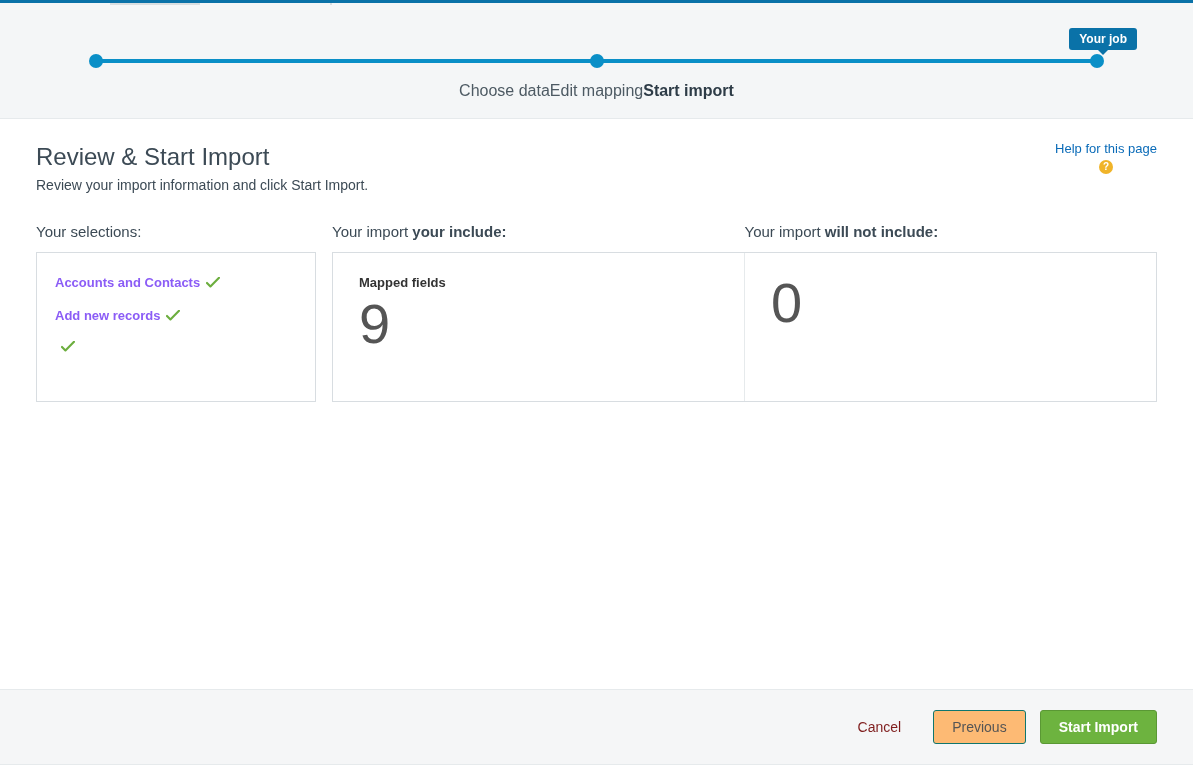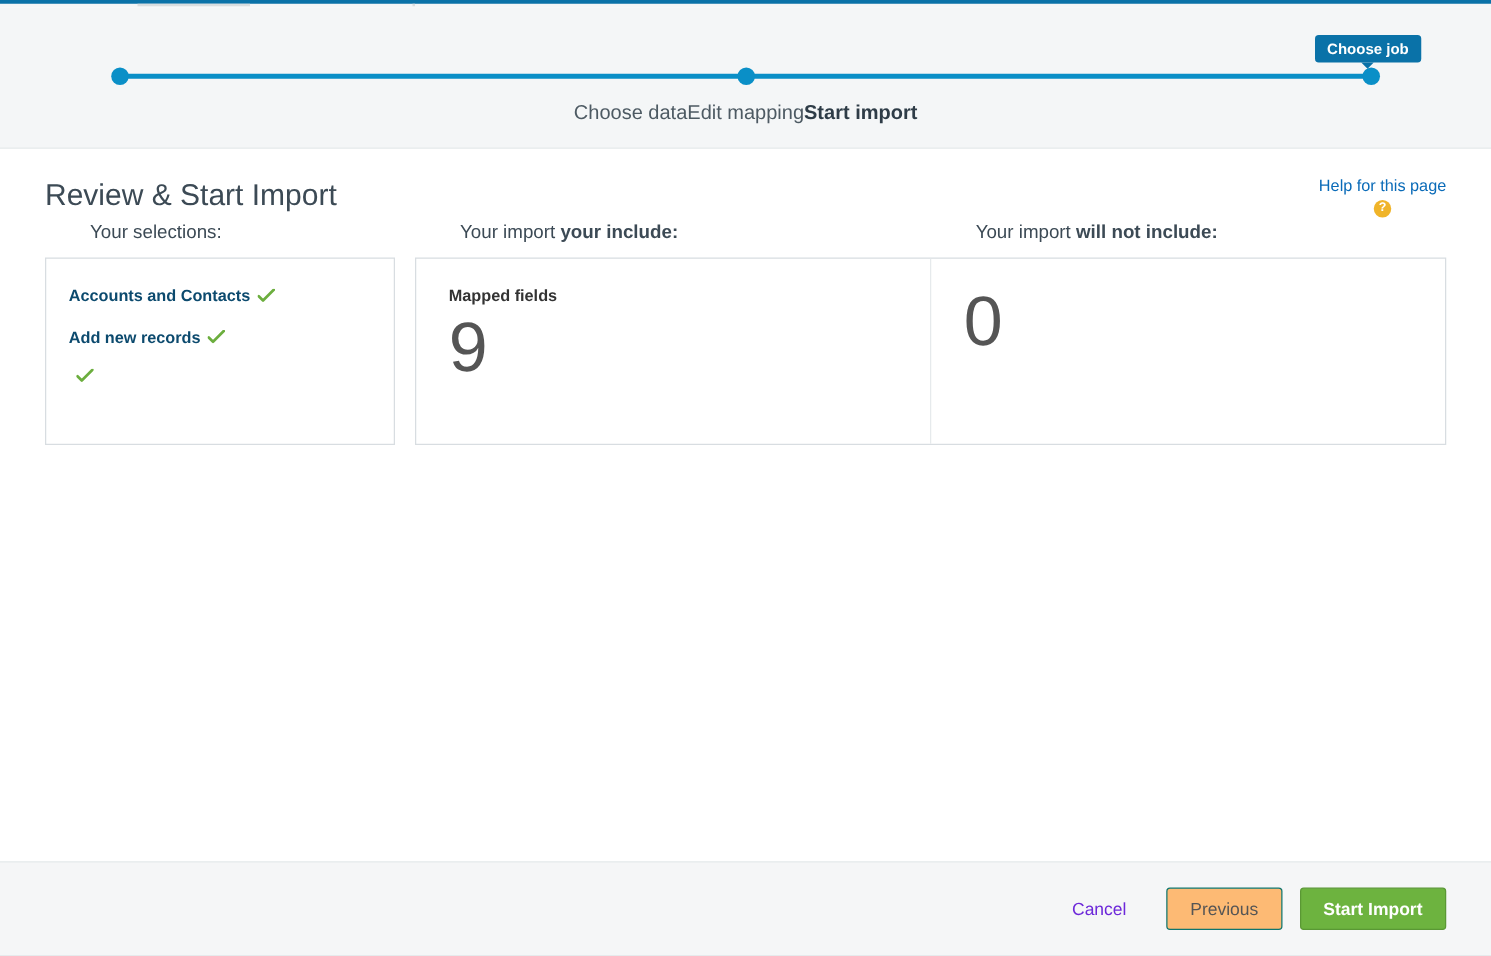--- a/index.html
+++ b/index.html
@@ -146,34 +146,33 @@
     margin-bottom: 30px;
   }
   .review-row {
     display: flex;
     gap: 16px;
   }
   .section-heading {
     font-size: 15px;
     color: #3c4a55;
     margin-bottom: 12px;
-    margin-left: 36px;
   }
   .section-heading strong { font-weight: 700; }
 
   .selections-col { flex: 0 0 280px; }
   .selections-box {
     border: 1px solid #d8dde1;
     padding: 22px 18px;
     min-height: 150px;
   }
   .sel-item {
     font-size: 13px;
     font-weight: 700;
-    color: #0c4a6e;
+    color: #8b5cf6;
     margin-bottom: 18px;
     display: flex;
     align-items: center;
     gap: 6px;
   }
   .check-icon {
     width: 14px; height: 12px;
     display: inline-block;
   }
   .check-icon svg { display:block; }
@@ -222,21 +221,21 @@
   }
   .btn {
     font-size: 14px;
     padding: 8px 18px;
     border-radius: 3px;
     cursor: pointer;
     border: none;
   }
   .btn-cancel {
     background: transparent;
-    color: #6d28d9;
+    color: #7f1d1d;
     text-align: right;
   }
   .btn-prev {
     background: #fdba74;
     color: #555;
     border: 1px solid #0f766e;
   }
   .btn-start {
     background: #6db33f;
     color: #fff;
@@ -246,41 +245,42 @@
 </style>
 </head>
 <body>
 
 <div class="top-strip">
   <div class="tabbar-hint"></div>
   <div class="tabbar-hint2"></div>
 </div>
 
 <div class="wizard-header">
-  <div class="tooltip-badge">Choose job</div>
+  <div class="tooltip-badge">Your job</div>
   <div class="progress-track">
     <div class="progress-line"></div>
     <div class="progress-dot dot-1"></div>
     <div class="progress-dot dot-2"></div>
     <div class="progress-dot dot-3"></div>
   </div>
   <div class="step-labels">
     <span class="step-label">Choose data</span>
     <span class="step-label">Edit mapping</span>
     <span class="step-label active">Start import</span>
   </div>
 </div>
 
 <div class="main">
   <a class="help-link">
     <span>Help for this page</span>
     <span class="help-icon">?</span>
   </a>
 
   <h1 class="page-title">Review &amp; Start Import</h1>
+  <p class="page-subtitle">Review your import information and click Start Import.</p>
 
   <div class="review-row">
 
     <div class="selections-col">
       <div class="section-heading">Your selections:</div>
       <div class="selections-box">
         <div class="sel-item">
           <span>Accounts and Contacts</span>
           <span class="check-icon">
             <svg viewBox="0 0 16 14" width="14" height="12">

